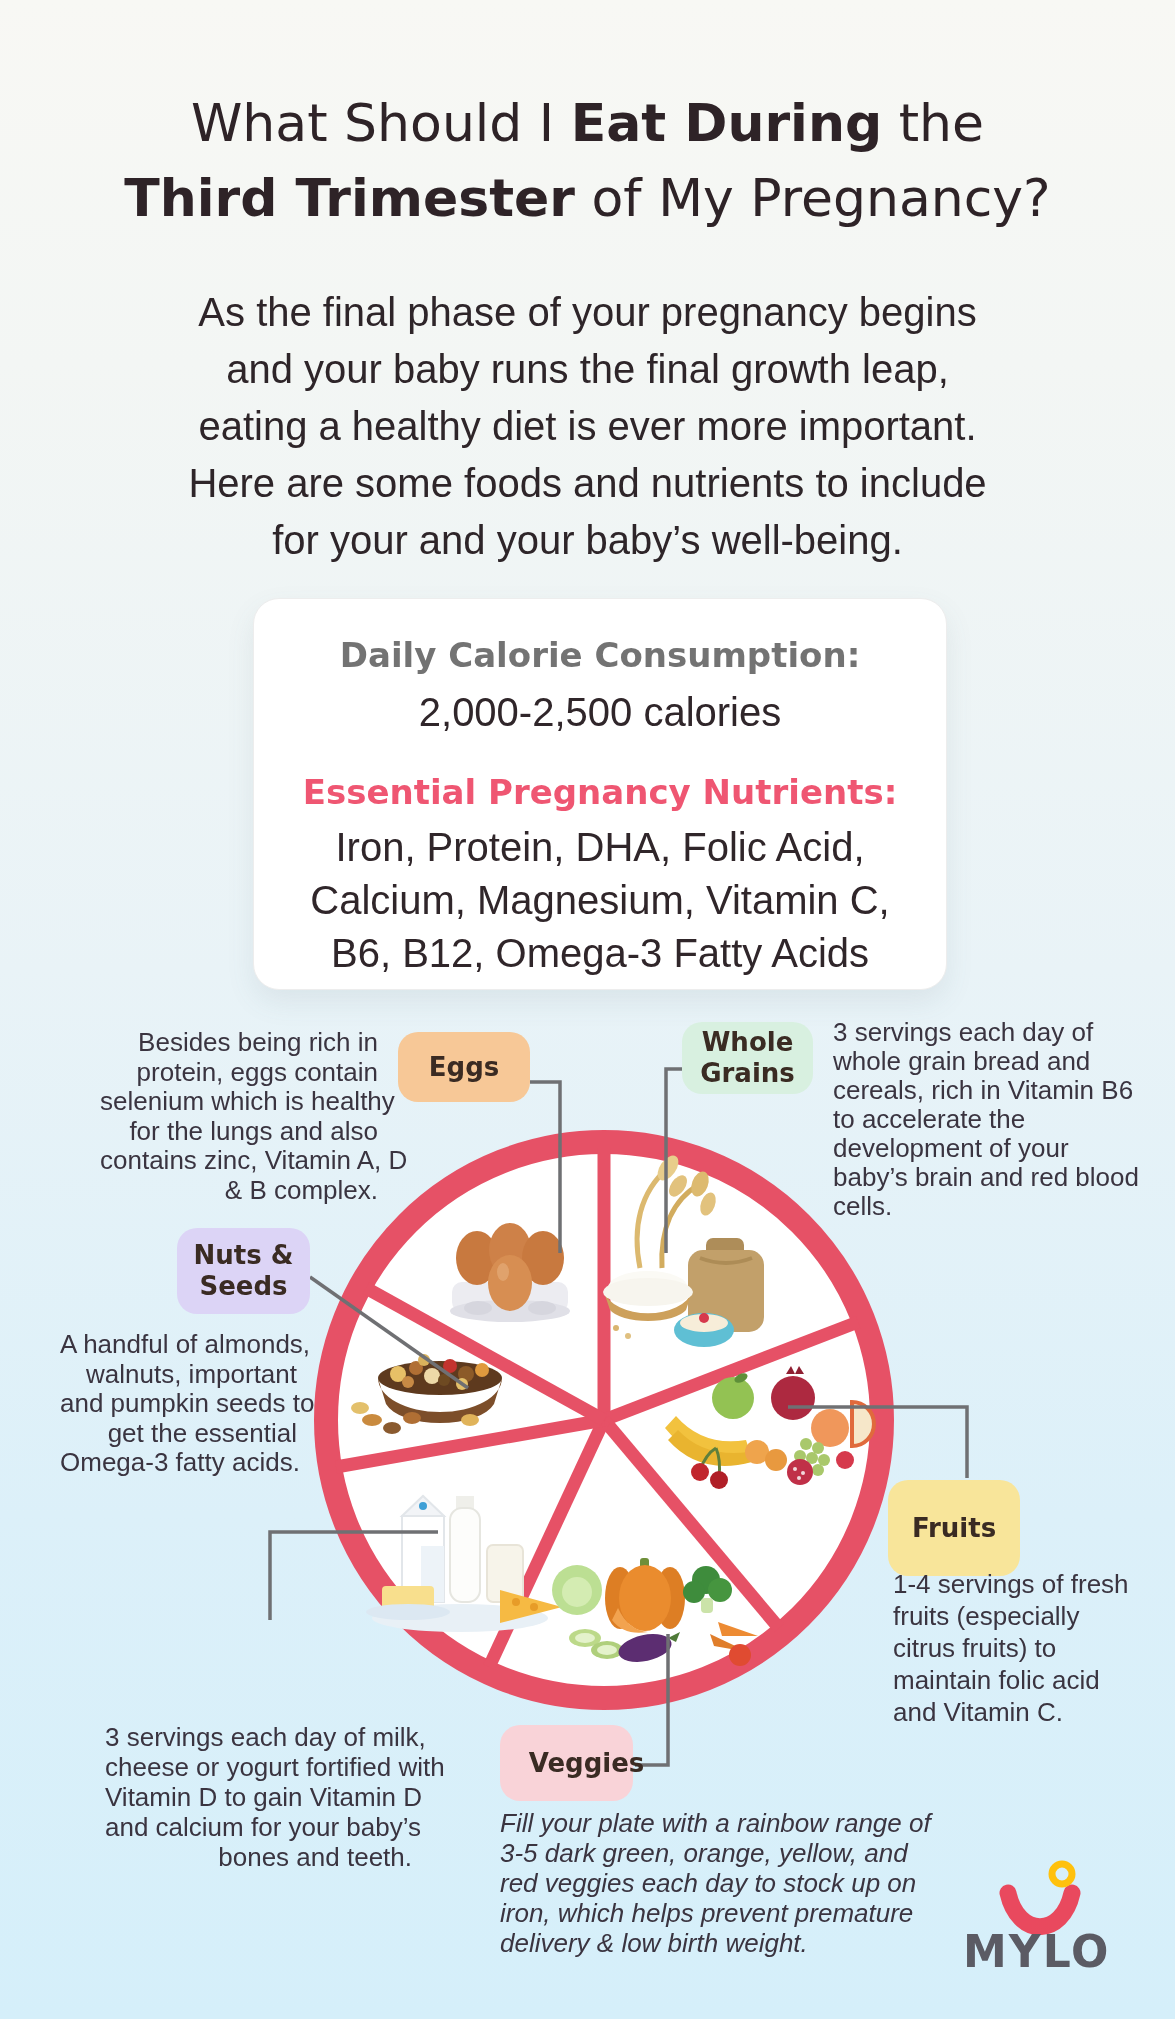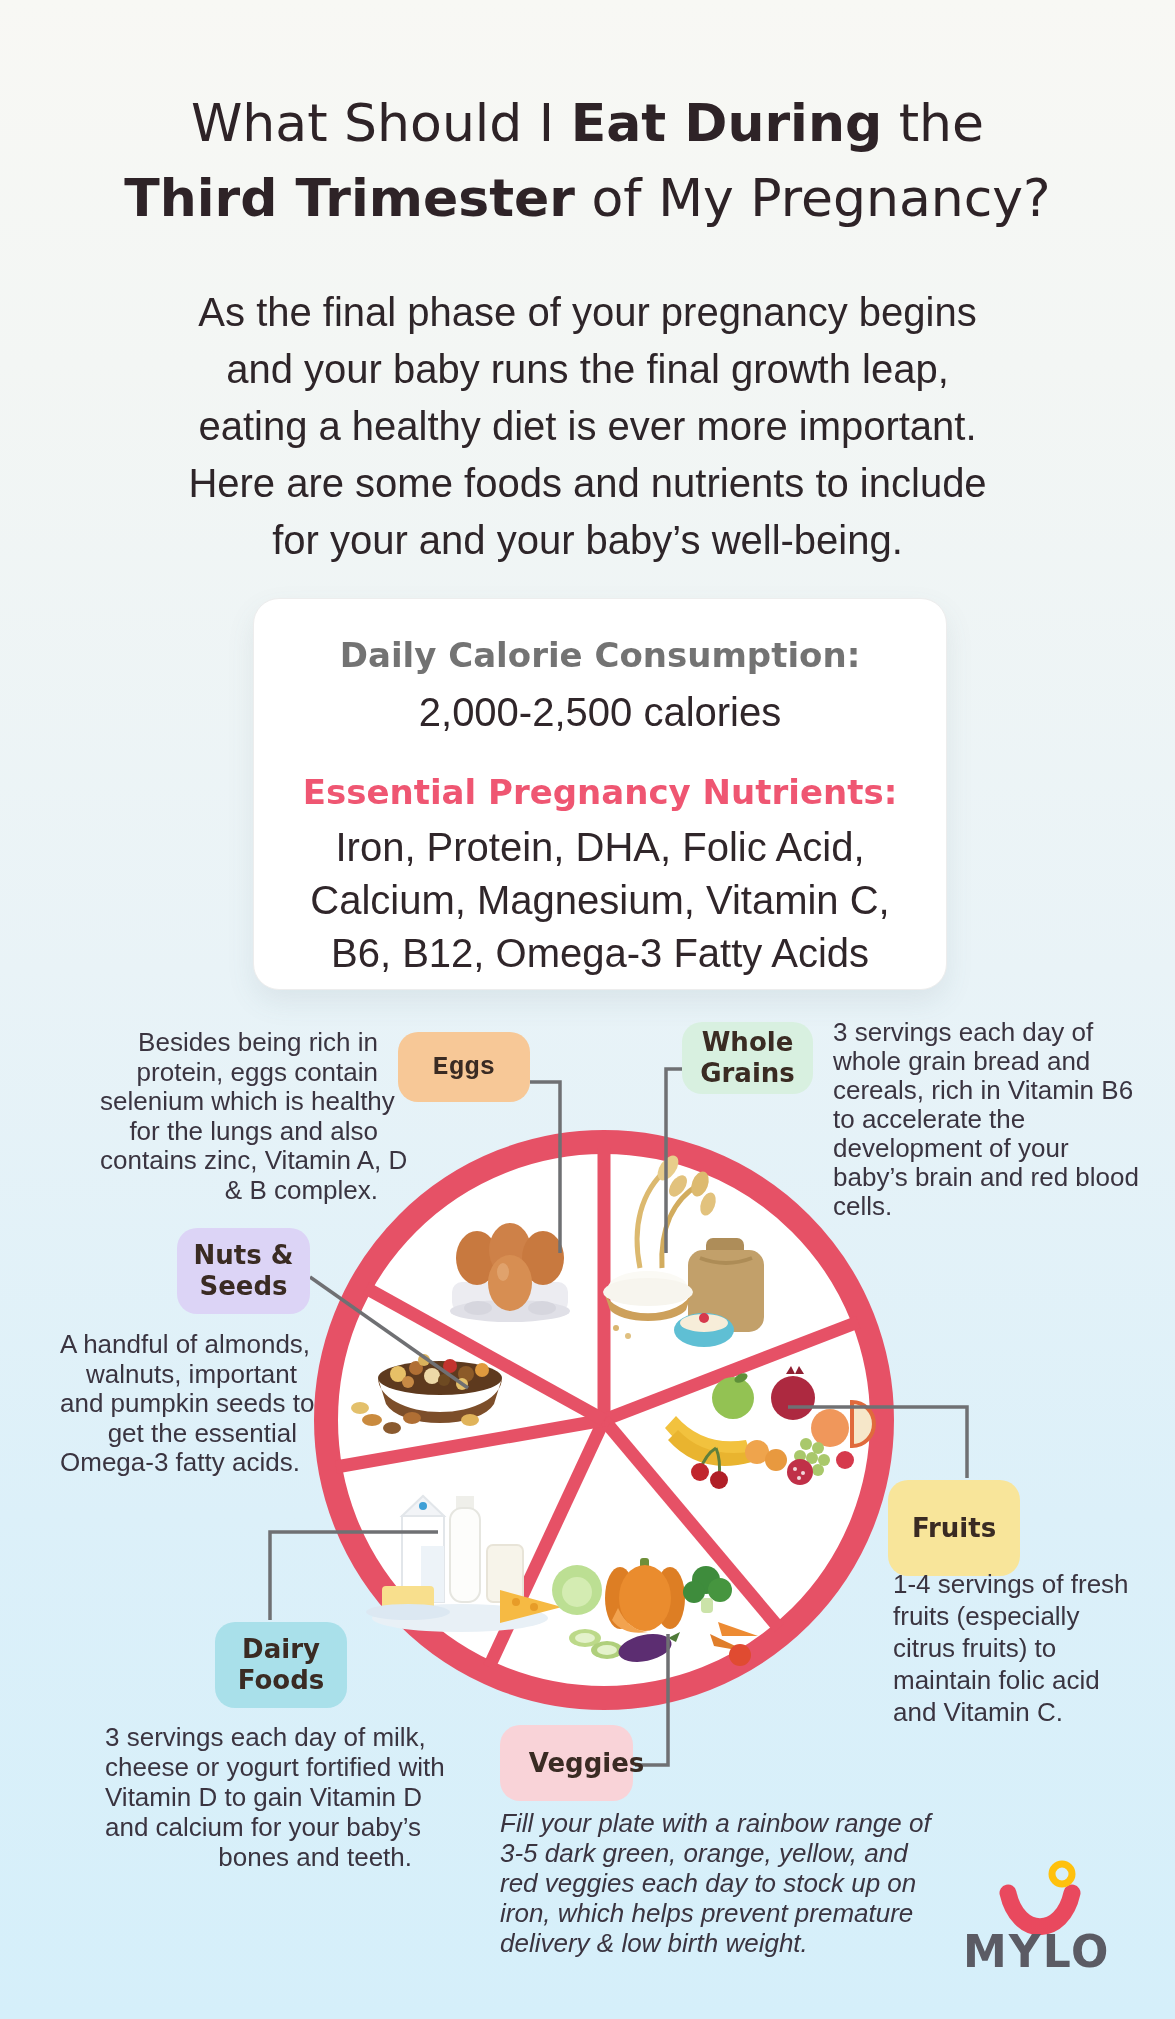--- a/index.html
+++ b/index.html
@@ -19,21 +19,21 @@
         padding-top:36px;}
   .card-h{font-family:"DejaVu Sans",sans-serif;font-size:34px;font-weight:bold;line-height:41px;}
   .card-v{font-size:40px;line-height:48px;color:#30262A;margin-top:12px;}
   .card-h2{margin-top:36px;}
   .card-v2{font-size:40px;line-height:53px;color:#30262A;margin-top:8px;}
   .card-v2 div{white-space:nowrap;}
   .svg-layer{position:absolute;left:0;top:0;width:1175px;height:2019px;}
   .chip{position:absolute;display:flex;align-items:center;justify-content:center;
         border-radius:20px;font-family:"DejaVu Sans",sans-serif;font-weight:bold;
         font-size:26px;line-height:31px;color:#3A2B23;text-align:center;padding:0 8px;box-sizing:border-box;}
-  .chip-eggs{left:398px;top:1032px;width:132px;height:70px;font-family:Liberation Mono, monospace;}
+  .chip-eggs{left:398px;top:1032px;width:132px;height:70px;}
   .chip-wg{left:682px;top:1022px;width:131px;height:72px;}
   .chip-nuts{left:177px;top:1228px;width:133px;height:86px;}
   .chip-fruits{left:888px;top:1480px;width:132px;height:96px;}
   .chip-dairy{left:215px;top:1622px;width:132px;height:86px;}
   .chip-veg{left:500px;top:1725px;width:133px;height:76px;padding-left:48px;}
   .desc{position:absolute;font-size:26px;line-height:29.5px;color:#3A3440;}
   .desc div{white-space:nowrap;}
   .d-eggs{left:100px;top:1028px;width:278px;text-align:right;}
   .d-wg{left:833px;top:1018px;width:290px;line-height:29px;}
   .d-nuts{left:60px;top:1330px;width:237px;text-align:right;}
@@ -217,21 +217,20 @@
       <path d="M1008,1893 C1018,1938 1062,1938 1072,1893" fill="none" stroke-linecap="round" stroke-width="17" stroke="#E9495E"></path>
       <circle cx="1062" cy="1874" r="10" fill="none" stroke-width="7" stroke="#FFC10D"></circle>
       <text x="963" y="1967" font-family="DejaVu Sans, sans-serif" font-size="44" font-weight="bold" letter-spacing="2" fill="#5B5B64">MYLO</text>
     </g>
   </svg>
 
   <div class="chip chip-eggs" style="background: rgb(247, 200, 151);">Eggs</div>
   <div class="chip chip-wg" style="background: rgb(216, 240, 224);">Whole Grains</div>
   <div class="chip chip-nuts" style="background: rgb(220, 212, 246);">Nuts &amp; Seeds</div>
   <div class="chip chip-fruits" style="background: rgb(248, 229, 154);">Fruits</div>
-  <div class="chip chip-dairy" style="background: rgb(169, 224, 234);">Dairy Foods</div>
   <div class="chip chip-veg" style="background: rgb(249, 211, 216);">Veggies</div>
 
   <div class="desc d-eggs">
       <div>Besides being rich in</div>
       <div>protein, eggs contain</div>
       <div>selenium which is healthy</div>
       <div>for the lungs and also</div>
       <div>contains zinc, Vitamin A, D</div>
       <div>&amp; B complex.</div>
     </div>

